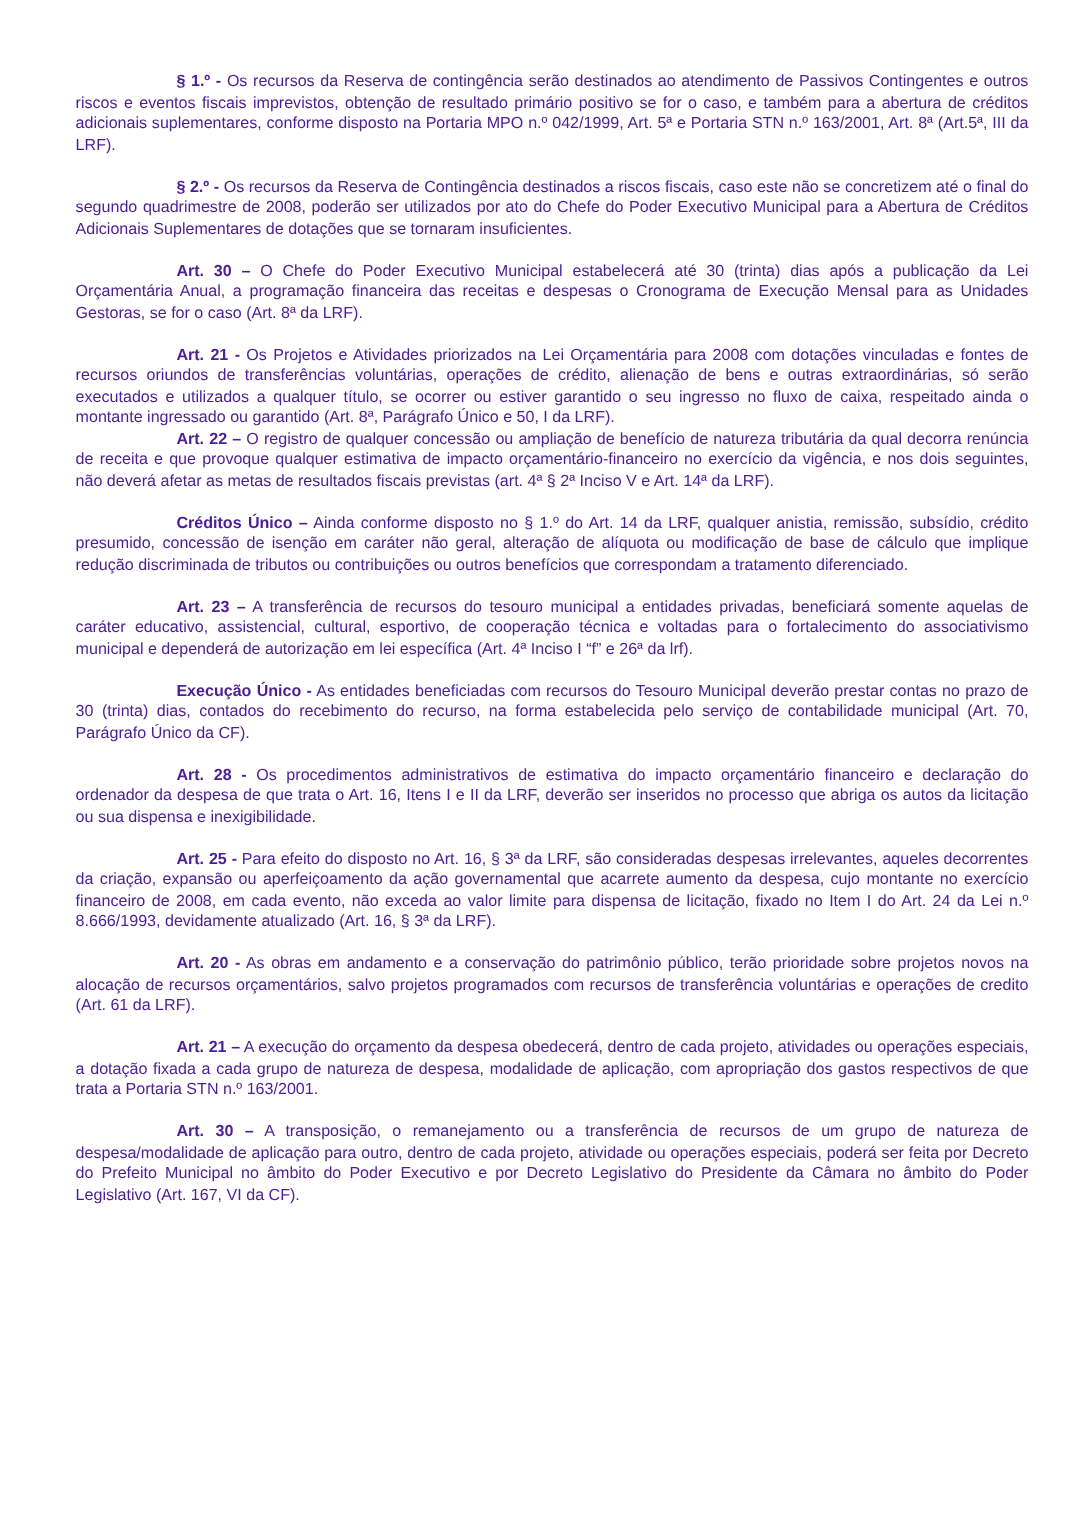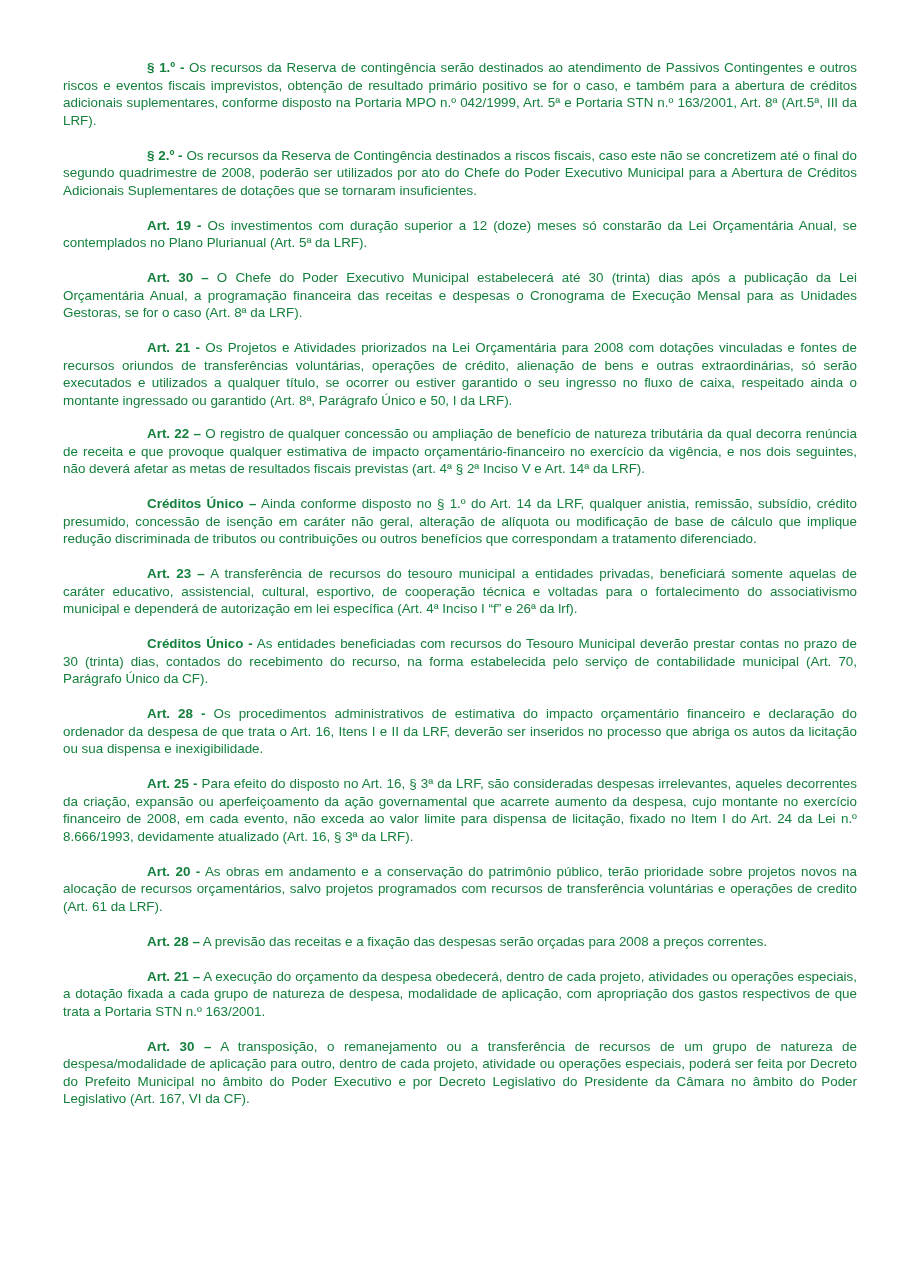--- a/index.html
+++ b/index.html
@@ -5,39 +5,37 @@
     html, body { margin: 0; padding: 0; background: #ffffff; }
     body { width: 900px; height: 1273px; position: relative; overflow: hidden; }
     .page {
       position: absolute;
       left: 63px;
       top: 59px;
       width: 794px;
       font-family: "Liberation Sans", sans-serif;
       font-size: 13.4px;
       line-height: 17.5px;
-      color: #15803d;
+      color: #4c1d95;
       text-align: justify;
     }
     .para { margin: 0 0 17.5px 0; text-indent: 84px; }
-    .para.tight { margin-bottom: 16px; }
+    .para.tight { margin-bottom: 0; }
     .para b { font-weight: bold; }
   </style>
 </head>
 <body>
 
 <div class="page">
   <p class="para"><b>§ 1.º -</b> <span>Os recursos da Reserva de contingência serão destinados ao atendimento de Passivos Contingentes e outros riscos e eventos fiscais imprevistos, obtenção de resultado primário positivo se for o caso, e também para a abertura de créditos adicionais suplementares, conforme disposto na Portaria MPO n.º 042/1999, Art. 5ª e  Portaria STN n.º  163/2001, Art. 8ª (Art.5ª, III da LRF).</span></p>
   <p class="para"><b>§ 2.º -</b> <span>Os recursos da Reserva de Contingência destinados a riscos fiscais, caso este não se concretizem até o final do segundo quadrimestre de 2008, poderão ser utilizados por ato do Chefe do Poder Executivo Municipal para a Abertura de Créditos Adicionais Suplementares  de dotações que se tornaram insuficientes.</span></p>
-  <p class="para"><b>Art. 19 -</b> <span>Os investimentos com duração superior a 12 (doze) meses só constarão da Lei Orçamentária Anual, se contemplados no Plano Plurianual (Art. 5ª da LRF).</span></p>
   <p class="para"><b>Art. 30 –</b> <span>O Chefe do Poder Executivo Municipal estabelecerá até 30 (trinta) dias após a publicação da Lei Orçamentária Anual, a programação financeira das receitas e despesas o Cronograma de Execução Mensal para as Unidades Gestoras, se for o caso (Art. 8ª da LRF).</span></p>
   <p class="para tight"><b>Art. 21 -</b> <span>Os Projetos e Atividades priorizados na Lei Orçamentária para 2008 com dotações vinculadas e fontes de recursos oriundos de transferências voluntárias, operações de crédito, alienação de bens e outras extraordinárias, só serão executados e utilizados a qualquer título, se ocorrer ou estiver garantido o seu ingresso no fluxo de caixa, respeitado ainda o montante ingressado ou garantido (Art. 8ª, Parágrafo Único e 50, I da LRF).</span></p>
   <p class="para"><b>Art. 22 –</b> <span>O registro de qualquer concessão ou ampliação de benefício de natureza tributária da qual decorra renúncia de receita e que provoque qualquer estimativa de impacto orçamentário-financeiro no exercício da vigência, e nos dois seguintes,  não deverá afetar as metas de resultados fiscais previstas (art. 4ª § 2ª Inciso V e Art. 14ª da LRF).</span></p>
   <p class="para"><b>Créditos Único –</b> <span>Ainda conforme disposto no § 1.º do Art. 14 da LRF, qualquer anistia, remissão, subsídio, crédito presumido, concessão de isenção em caráter não geral, alteração de alíquota ou modificação de base de cálculo que implique redução discriminada de tributos ou contribuições ou outros benefícios que correspondam a tratamento diferenciado.</span></p>
   <p class="para"><b>Art. 23 –</b> <span>A transferência de recursos do tesouro municipal a entidades privadas, beneficiará somente aquelas de caráter educativo, assistencial, cultural, esportivo, de cooperação técnica e voltadas para o fortalecimento do associativismo municipal e dependerá de autorização em lei específica (Art. 4ª Inciso I “f” e 26ª da lrf).</span></p>
-  <p class="para"><b>Créditos Único -</b> <span>As entidades beneficiadas com recursos do Tesouro Municipal deverão prestar contas no prazo de 30 (trinta) dias, contados do recebimento do recurso, na forma estabelecida pelo serviço de contabilidade municipal (Art. 70, Parágrafo Único da CF).</span></p>
+  <p class="para"><b>Execução Único -</b> <span>As entidades beneficiadas com recursos do Tesouro Municipal deverão prestar contas no prazo de 30 (trinta) dias, contados do recebimento do recurso, na forma estabelecida pelo serviço de contabilidade municipal (Art. 70, Parágrafo Único da CF).</span></p>
   <p class="para"><b>Art. 28 -</b> <span>Os procedimentos administrativos de estimativa do impacto orçamentário financeiro e declaração do ordenador da despesa de que trata o Art. 16, Itens I e II da LRF,  deverão ser inseridos no processo que abriga os autos da licitação ou sua dispensa e inexigibilidade.</span></p>
   <p class="para"><b>Art. 25 -</b> <span>Para efeito do disposto no Art. 16, § 3ª da LRF, são consideradas despesas irrelevantes, aqueles decorrentes da criação, expansão ou aperfeiçoamento da ação governamental que acarrete aumento da despesa, cujo montante no exercício financeiro de 2008, em cada evento, não exceda ao valor limite para dispensa de licitação, fixado no Item I do Art. 24 da Lei n.º 8.666/1993, devidamente atualizado (Art. 16, §  3ª da LRF).</span></p>
   <p class="para"><b>Art. 20 -</b> <span>As obras em andamento e a conservação do patrimônio público,  terão prioridade sobre projetos novos na alocação de recursos orçamentários, salvo projetos programados com recursos de transferência voluntárias e operações de credito (Art. 61 da LRF).</span></p>
-  <p class="para"><b>Art. 28 –</b> <span>A previsão das receitas e a fixação das despesas serão orçadas para 2008 a preços correntes.</span></p>
   <p class="para"><b>Art. 21 –</b> <span>A execução do orçamento da despesa obedecerá, dentro de cada projeto, atividades ou operações especiais, a dotação fixada a cada grupo de natureza de despesa, modalidade de aplicação, com apropriação dos gastos respectivos de que trata a Portaria STN n.º  163/2001.</span></p>
   <p class="para"><b>Art. 30 –</b> <span>A transposição, o remanejamento ou a transferência de recursos de um grupo de natureza de despesa/modalidade de aplicação para outro, dentro de cada projeto, atividade ou operações especiais, poderá ser feita por Decreto do Prefeito Municipal no âmbito do Poder Executivo e por Decreto Legislativo do Presidente da Câmara no âmbito do Poder Legislativo (Art. 167, VI da CF).</span></p>
 </div>
 
 </body></html>

